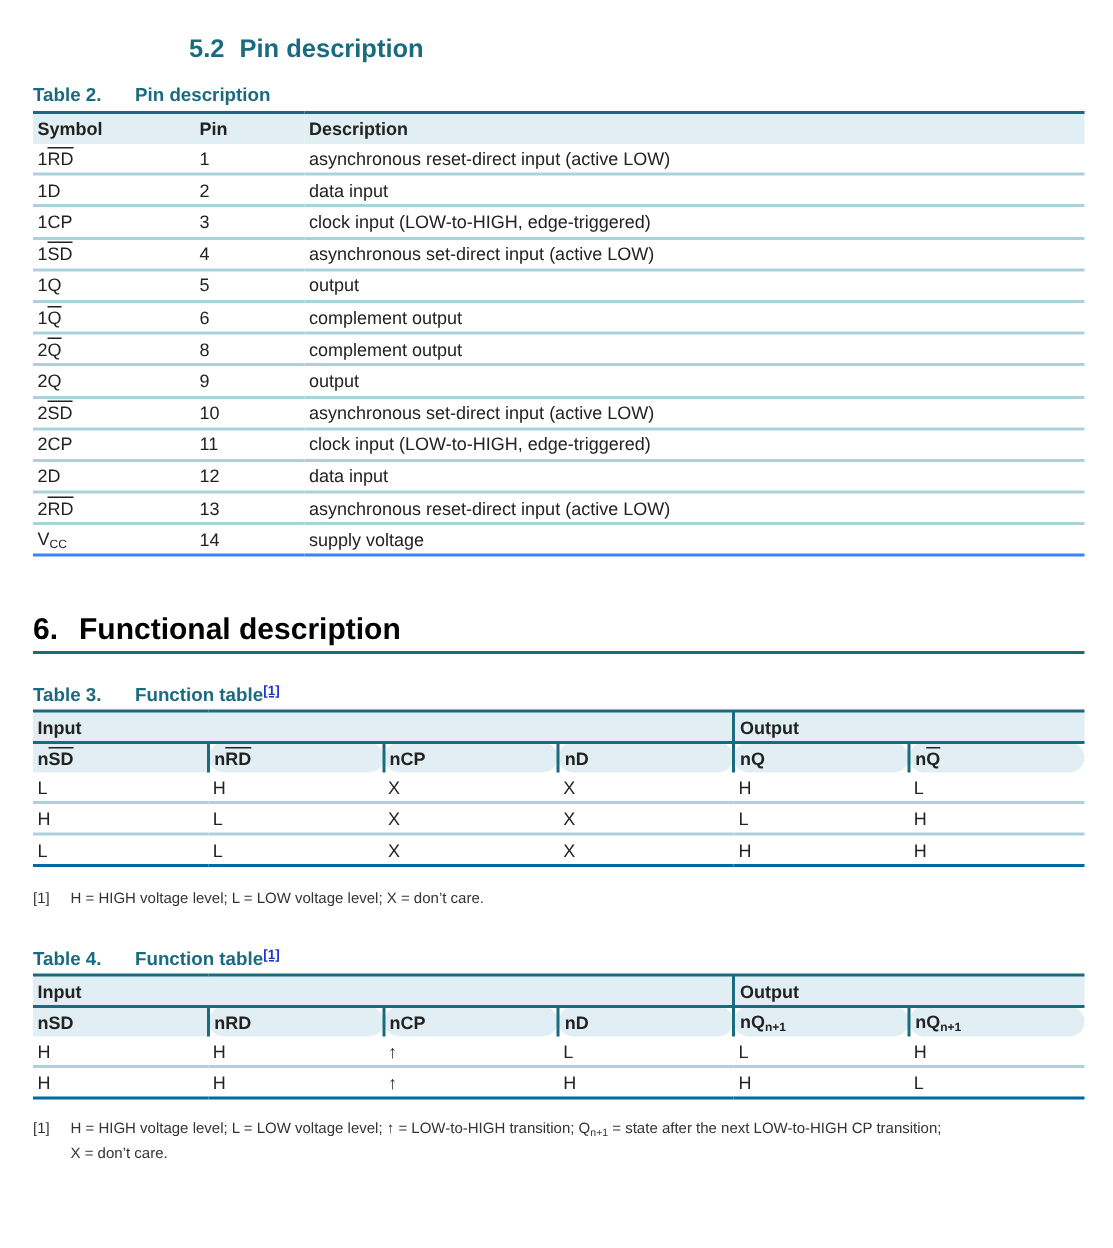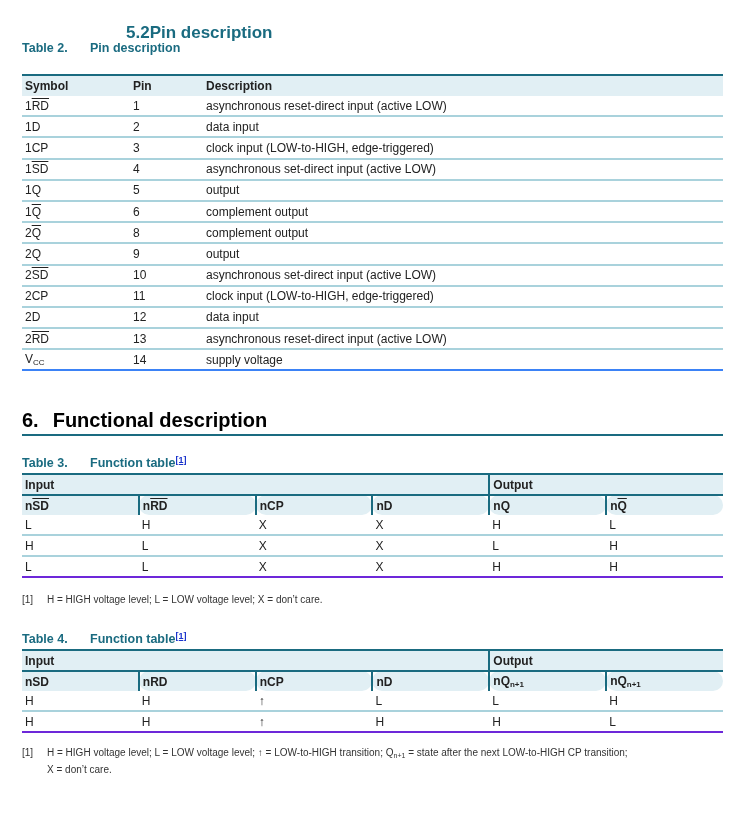--- a/index.html
+++ b/index.html
@@ -1,32 +1,32 @@
 <!DOCTYPE html>
 <html><head>
 <meta charset="utf-8">
 <style>
   html, body { margin: 0; padding: 0; background: #ffffff; }
   body { width: 742px; height: 832px; position: relative; font-family: "Liberation Sans", sans-serif; color: #222; overflow: hidden; }
   .sec52 { position: absolute; left: 126px; top: 23px; font-size: 17px; font-weight: bold; color: #1a6b80; }
-  .sec52 .num { }
+  .sec52 .num { margin-right: 10px; }
   .caption { position: absolute; left: 22px; font-size: 12.5px; font-weight: bold; color: #1a6b80; }
   .caption .lbl { display: inline-block; width: 68px; }
   .caption sup { font-size: 9px; color: #1a33cc; text-decoration: underline; vertical-align: 4px; }
   table { position: absolute; left: 22px; width: 701px; border-collapse: collapse; font-size: 12px; }
   table td, table th { text-align: left; font-weight: normal; padding: 0 0 0 3px; height: 20px; vertical-align: middle; }
   .t2 { top: 74px; border-top: 2px solid #1a6b80; border-bottom: 2px solid #3b82f6; }
   .t2 thead th { background: #e1eff4; font-weight: bold; height: 20px; }
   .t2 tbody td { border-top: 2px solid #a9d2dc; height: 19.2px; }
   .t2 tbody tr:first-child td { border-top: none; }
   .ovl { text-decoration: overline; }
   sub { font-size: 8px; vertical-align: -2px; }
   .sec6 { position: absolute; left: 22px; top: 409px; width: 701px; font-size: 20px; font-weight: bold; color: #000000; border-bottom: 2px solid #1a6b80; padding-bottom: 2px; }
   .sec6 .num { margin-right: 14px; }
-  .ft { border-top: 2px solid #1a6b80; border-bottom: 2px solid #6d28d9; }
+  .ft { border-top: 2px solid #1a6b80; border-bottom: 2px solid #0369a1; }
   .ft th { background: #e1eff4; font-weight: bold; height: 19px; }
   .ft tr.grp th { border-bottom: 2px solid #1a6b80; }
   .ft tr.cols th + th { border-left: 2px solid #1a6b80; border-radius: 10px; }
   .ft tr.grp th + th { border-left: 2px solid #1a6b80; }
   .ft tbody td { border-top: 2px solid #a9d2dc; height: 19px; }
   .ft tbody tr:first-child td { border-top: none; }
   .ft col { width: 116.8px; }
   .t3 { top: 473px; }
   .t4 { top: 649px; }
   .note { position: absolute; left: 22px; font-size: 10px; color: #333; width: 700px; line-height: 14px; }
@@ -34,21 +34,21 @@
   .note .txt { display: inline-block; width: 670px; vertical-align: top; }
   .note sub { font-size: 7px; }
 </style>
 </head>
 <body>
 
 <div class="sec52">
   <span class="num">5.2</span><span>Pin description</span>
 </div>
 
-<div class="caption" style="top:41px">
+<div class="caption" style="top:56px">
   <span class="lbl">Table 2.</span><span>Pin description</span>
 </div>
 
 <table class="t2">
   <colgroup>
       <col style="width:108px">
       <col style="width:73px">
       <col>
     </colgroup>
   <thead>

